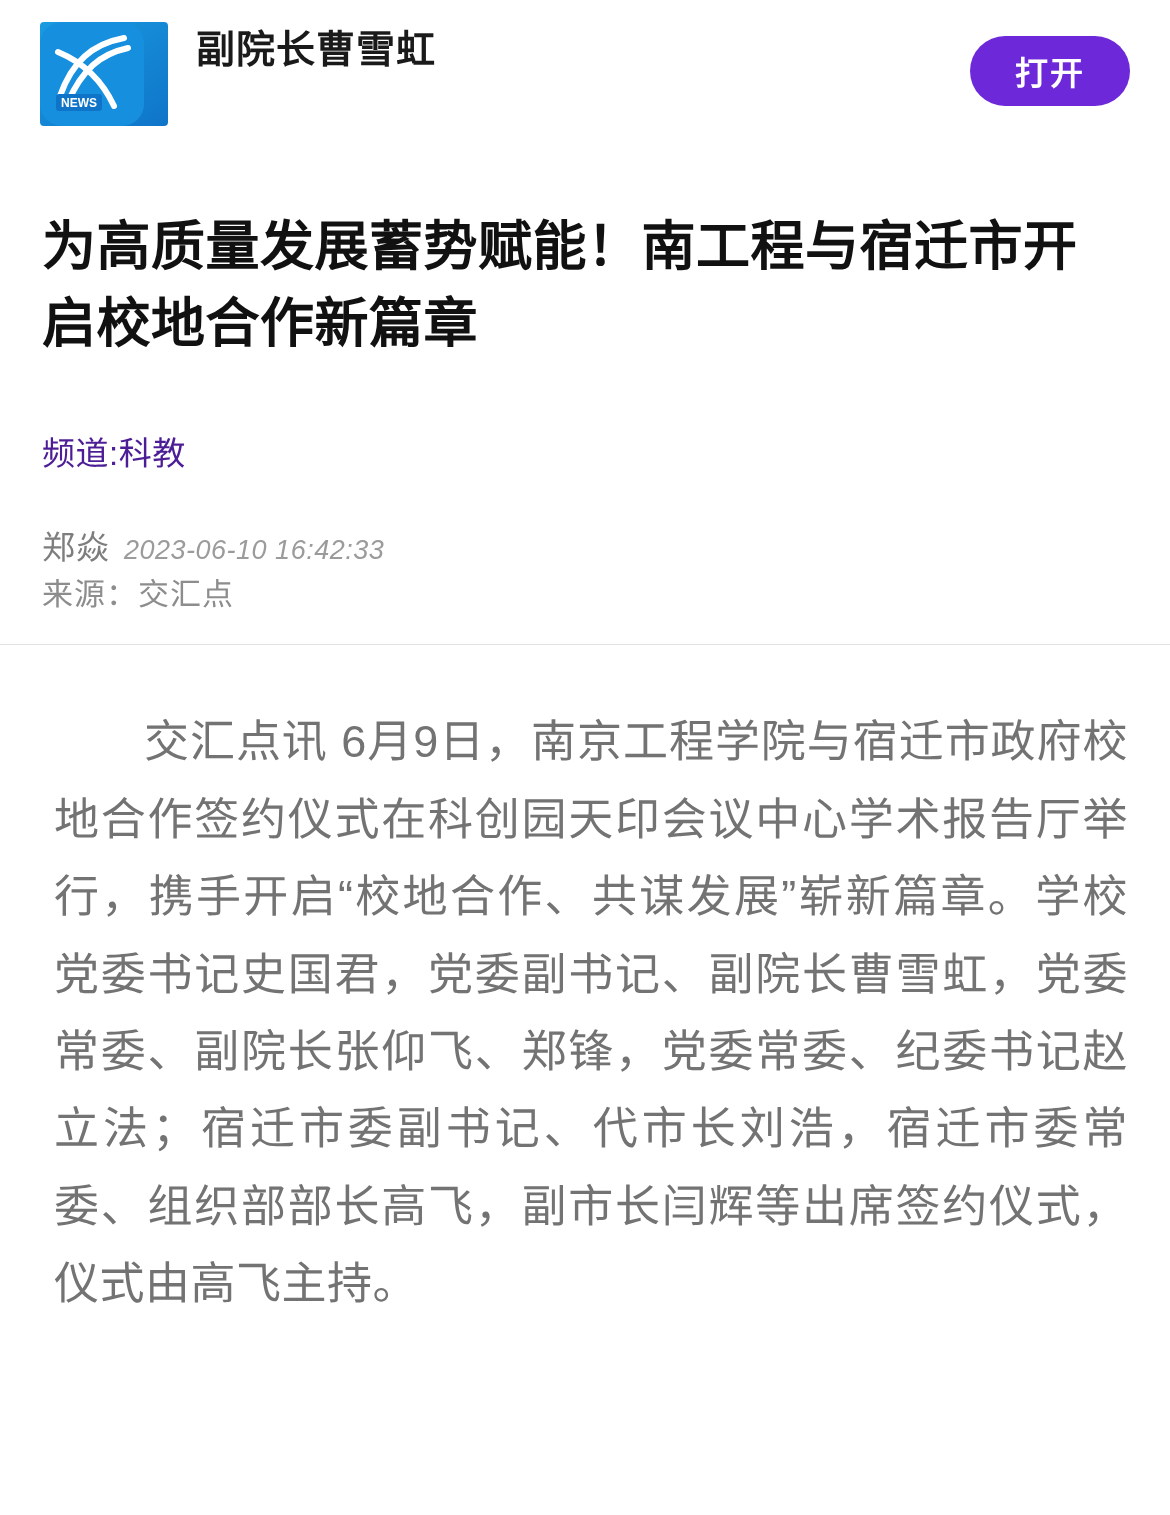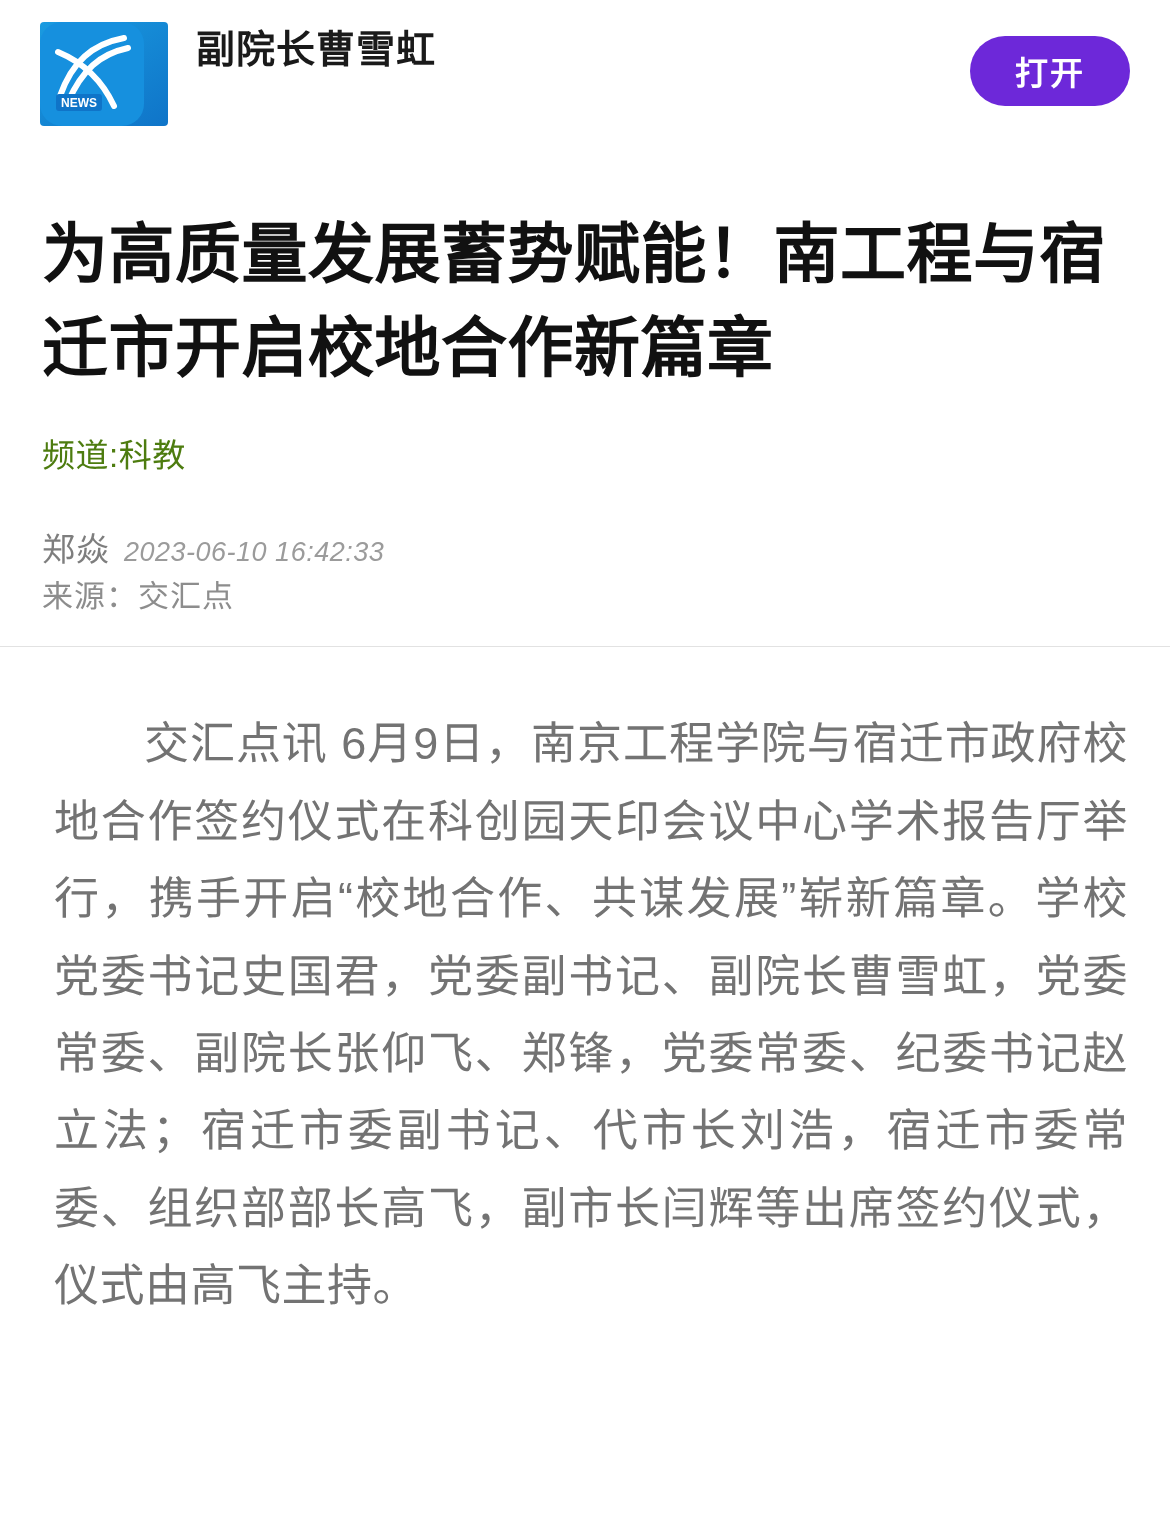--- a/index.html
+++ b/index.html
@@ -74,30 +74,30 @@
     font-family: "Liberation Sans", "DejaVu Sans", sans-serif;
   }
 
   
   .article {
     padding: 0 42px;
     box-sizing: border-box;
   }
   .headline {
     margin: 62px 0 0 0;
-    font-size: 66px;
+    font-size: 54px;
     line-height: 1.42;
     font-weight: 700;
     color: #111111;
     letter-spacing: 0.5px;
   }
   .channel {
-    margin-top: 34px;
+    margin-top: 66px;
     font-size: 33px;
-    color: #4d7c0f;
+    color: #4c1d95;
     letter-spacing: 0.5px;
   }
   .meta-row {
     margin-top: 46px;
     display: flex;
     align-items: baseline;
     justify-content: space-between;
     padding-bottom: 30px;
     flex-direction: column;
   }

